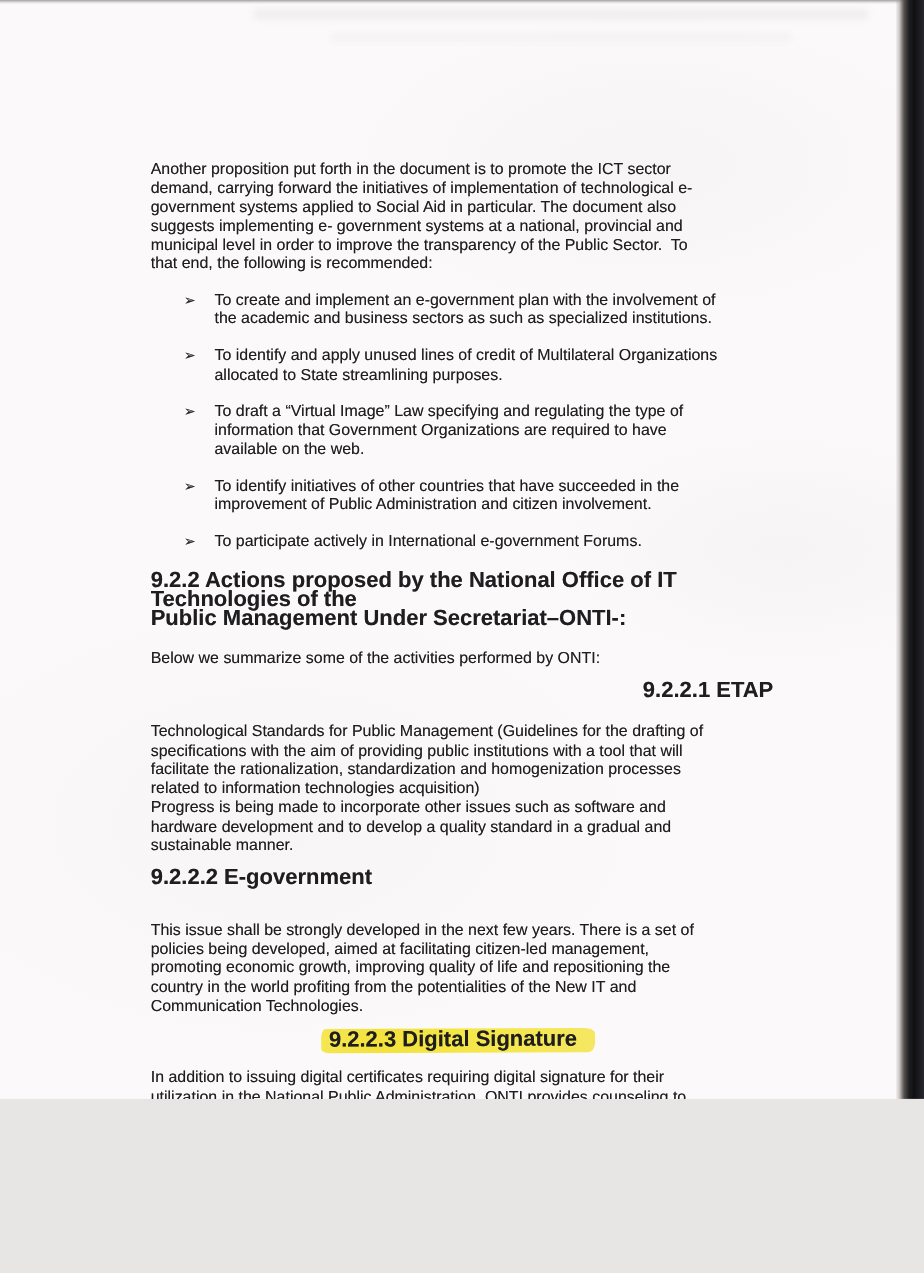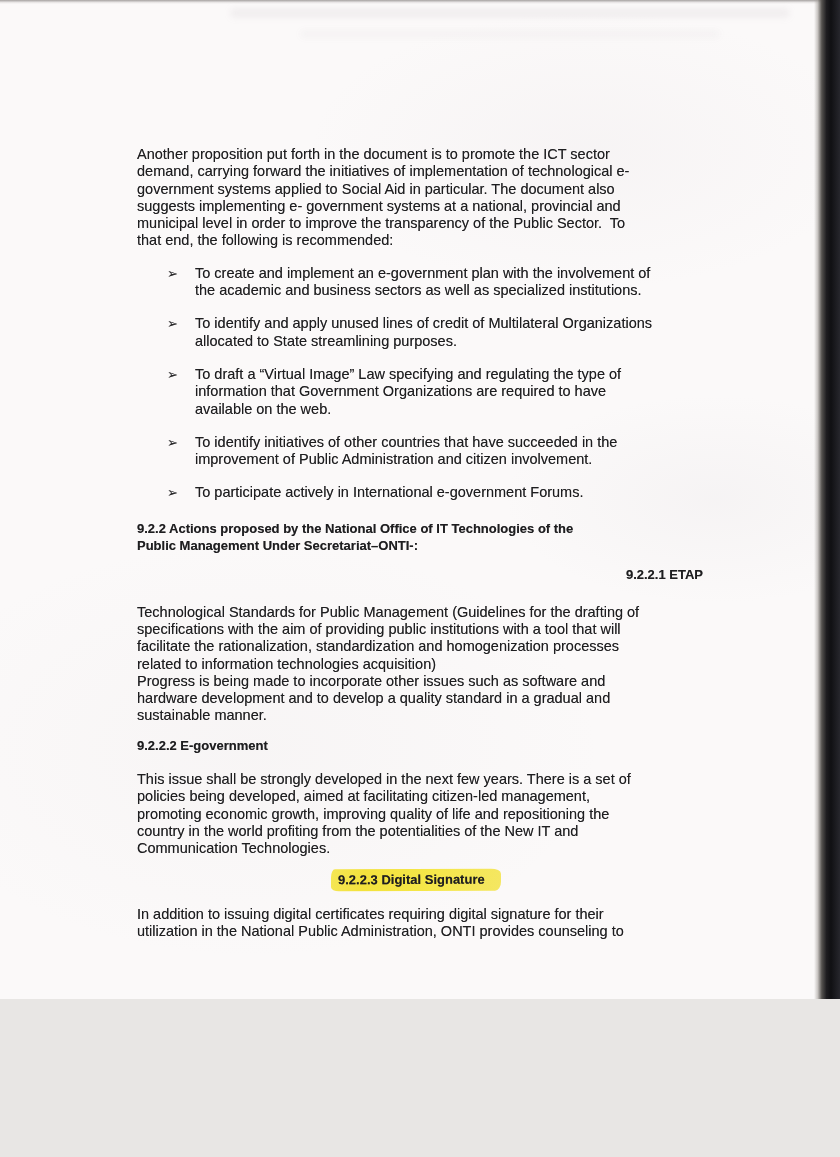--- a/index.html
+++ b/index.html
@@ -36,35 +36,35 @@
     filter:blur(3px);
     border-radius:5px;
     pointer-events:none;
   }
   .content{
     position:absolute;left:137px;top:146px;width:566px;
     font-size:14.5px;line-height:17.3px;color:#1e1e20;
     text-shadow:0 0 0.3px rgba(25,25,28,0.55);
   }
   .body-text{white-space:pre-wrap;margin:0;}
-  .heading{white-space:pre-wrap;margin:0;font-weight:bold;font-size:13px;line-height:17.3px;}
+  .heading{white-space:pre-wrap;margin:0;font-weight:bold;font-size:20px;line-height:17.3px;}
   .bullets{list-style:none;margin:15px 0 0 0;padding:0;}
   .bullet{display:flex;margin:0 0 16px 0;}
   .bullet:last-child{margin-bottom:0;}
   .marker{
     flex:0 0 auto;width:18px;margin-left:30px;margin-right:10px;
     font-family:"DejaVu Sans",sans-serif;font-size:13px;color:#2a2a2c;
   }
   .btext{flex:1 1 auto;white-space:pre-wrap;}
   .mt-h922{margin-top:18px;}
   .mt-below{margin-top:19px;}
   .mt-h9221{margin-top:12px;text-align:right;}
   .mt-etap{margin-top:20px;}
   .mt-h9222{margin-top:12px;}
-  .mt-egov{margin-top:17px;}
+  .mt-egov{margin-top:30px;}
   .mt-h9223{margin-top:11px;text-align:center;}
   .mt-last{margin-top:15px;}
   .hl{
     display:inline-block;
     background:linear-gradient(100deg, rgba(244,227,56,0.85) 0%, #f3e23c 20%, #f5e74a 60%, rgba(243,226,60,0.8) 100%);
     padding:2px 16px 3px 7px;
     margin-left:-8px;
     border-radius:4px 10px 6px 8px / 8px 5px 9px 4px;
     transform:rotate(-0.25deg);
   }
@@ -95,21 +95,21 @@
 demand, carrying forward the initiatives of implementation of technological e-
 government systems applied to Social Aid in particular. The document also
 suggests implementing e- government systems at a national, provincial and
 municipal level in order to improve the transparency of the Public Sector.  To
 that end, the following is recommended:</p>
 
     <ul class="bullets">
       <li class="bullet">
         <span class="marker">➢</span>
         <span class="btext">To create and implement an e-government plan with the involvement of
-the academic and business sectors as well as specialized institutions.</span>
+the academic and business sectors as such as specialized institutions.</span>
       </li>
       <li class="bullet">
         <span class="marker">➢</span>
         <span class="btext">To identify and apply unused lines of credit of Multilateral Organizations
 allocated to State streamlining purposes.</span>
       </li>
       <li class="bullet">
         <span class="marker">➢</span>
         <span class="btext">To draft a “Virtual Image” Law specifying and regulating the type of
 information that Government Organizations are required to have
@@ -122,20 +122,21 @@
       </li>
       <li class="bullet">
         <span class="marker">➢</span>
         <span class="btext">To participate actively in International e-government Forums.</span>
       </li>
     </ul>
 
     <h2 class="heading mt-h922">9.2.2 Actions proposed by the National Office of IT Technologies of the
 Public Management Under Secretariat–ONTI-:</h2>
 
+    <p class="body-text mt-below">Below we summarize some of the activities performed by ONTI:</p>
 
     <h3 class="heading mt-h9221">9.2.2.1 ETAP</h3>
 
     <p class="body-text mt-etap">Technological Standards for Public Management (Guidelines for the drafting of
 specifications with the aim of providing public institutions with a tool that will
 facilitate the rationalization, standardization and homogenization processes
 related to information technologies acquisition)
 Progress is being made to incorporate other issues such as software and
 hardware development and to develop a quality standard in a gradual and
 sustainable manner.</p>

